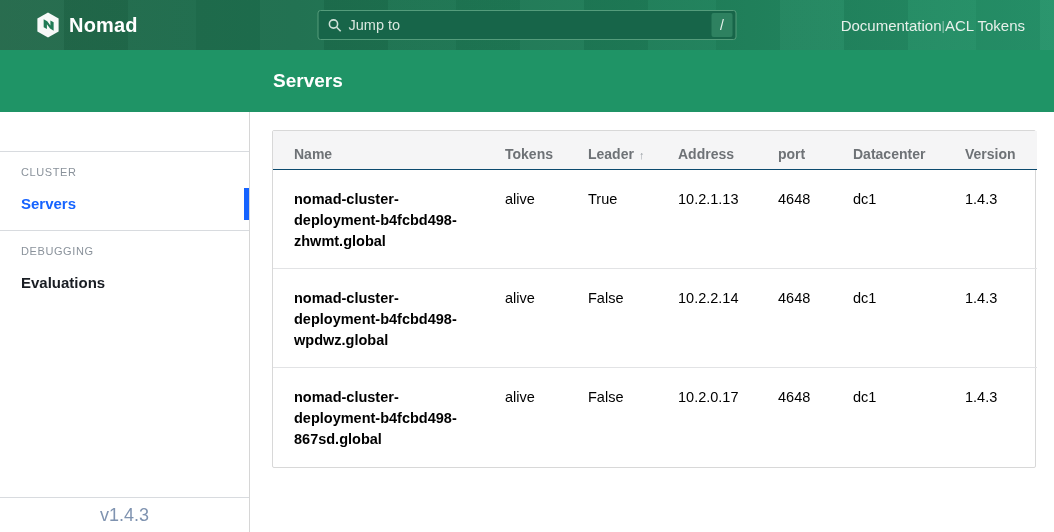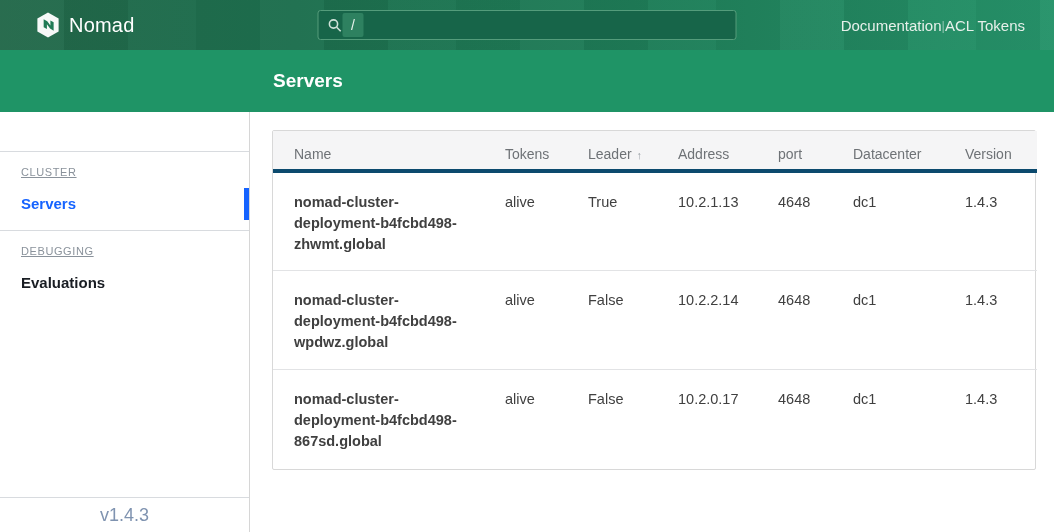--- a/index.html
+++ b/index.html
@@ -21,21 +21,21 @@
       rgba(255,255,255,0.025) 0 64px,
       rgba(0,0,0,0.05) 64px 128px,
       rgba(255,255,255,0.015) 128px 196px,
       rgba(0,0,0,0.03) 196px 260px);
     pointer-events:none;
   }
   .brand {
     position:absolute; left:36px; top:0; height:50px;
     display:flex; align-items:center; gap:9px; z-index:2;
   }
-  .brand-text { color:#ffffff; font-size:20px; font-weight:400; letter-spacing:.2px;text-align:right; }
+  .brand-text { color:#ffffff; font-size:20px; font-weight:700; letter-spacing:.2px;text-align:right; }
   .search {
     position:absolute; left:50%; top:10px; transform:translateX(-50%);
     width:419px; height:30px; z-index:2;
     background:#176549; border:1px solid #549c7b; border-radius:3px;
     display:flex; align-items:center; padding:0 3px 0 9px;
   }
   .search-ph { color:#d9e7df; font-size:14.5px; margin-left:6px; flex:1; }
   .kbd {
     width:21px; height:24px; background:#2e8160; color:#eaf4ee;
     border-radius:2px; display:flex; align-items:center; justify-content:center;
@@ -70,46 +70,46 @@
     line-height:18px; padding:0 21px; margin-bottom:13px; cursor:pointer;
   }
   .menu li.active { color:#1563ff; }
   .menu li.active::after {
     content:''; position:absolute; right:0; top:-7px; bottom:-7px;
     width:5px; background:#1563ff;
   }
   .menu-divider { border:0; border-top:1px solid #d8dbdf; margin:17px 0 14px; }
   .menu-label {
     margin:0 0 17px; padding:0 21px;
-    font-size:11px; font-weight:400; letter-spacing:.6px; color:#8a929b;text-decoration:underline;
+    font-size:11px; font-weight:400; letter-spacing:.6px; color:#8a929b;
   }
   .sidebar-footer {
     position:absolute; left:0; right:0; bottom:0; height:35px;
     border-top:1px solid #d8dbdf; background:#fff;
     display:flex; align-items:center; justify-content:center;
     color:#7f93b0; font-size:18px;
   }
 
   
   .main { flex:1; }
   .table-card {
     margin:18px 0 0 22px; width:764px;
     border:1px solid #d8d8d8; border-radius:2px; background:#fff;
   }
   table { width:100%; border-collapse:collapse; table-layout:fixed; font-size:14.5px; }
   thead th {
-    background:#f5f5f6; border-bottom:4px solid #0c4a6e;
-    text-align:left; font-weight:400; font-size:14px; color:#6e7276;
+    background:#f5f5f6; border-bottom:1px solid #0c4a6e;
+    text-align:left; font-weight:700; font-size:14px; color:#6e7276;
     padding:15px 8px 7px 0;
   }
   thead th:first-child, tbody td:first-child { padding-left:21px; }
   .sort-arrow { color:#9aa0a5; font-size:11px; margin-left:5px; }
   tbody td {
     vertical-align:top; padding:19px 8px 15px 0;
-    color:#404040; line-height:21px;
+    color:#000000; line-height:21px;
   }
   tbody tr { height:99px; }
   tbody tr:not(:last-child) td { border-bottom:1px solid #e2e3e5; }
   td.name { font-weight:700; padding-right:28px; word-wrap:break-word; }
   .table-foot {
     border-top:1px solid #d8d8d8; background:#f5f5f6;
     padding:13px 14px; font-size:13.5px; color:#6a6e72;
   }
 </style>
 </head>
@@ -126,20 +126,21 @@
     <span class="brand-text">Nomad</span>
   </div>
 
   <div class="search">
     <span style="display:flex;">
       <svg width="15" height="15" viewBox="0 0 15 15">
         <circle cx="6" cy="6" r="4.1" fill="none" stroke="#cfe2d8" stroke-width="1.6"></circle>
         <line x1="9.2" y1="9.2" x2="13.2" y2="13.2" stroke="#cfe2d8" stroke-width="1.6"></line>
       </svg>
     </span>
+    <span class="search-ph">Jump to</span>
     <span class="kbd">/</span>
   </div>
 
   <nav class="nav-links">
     <a>Documentation</a>
     <span class="nav-sep">|</span>
     <a>ACL Tokens</a>
   </nav>
 </header>
 

